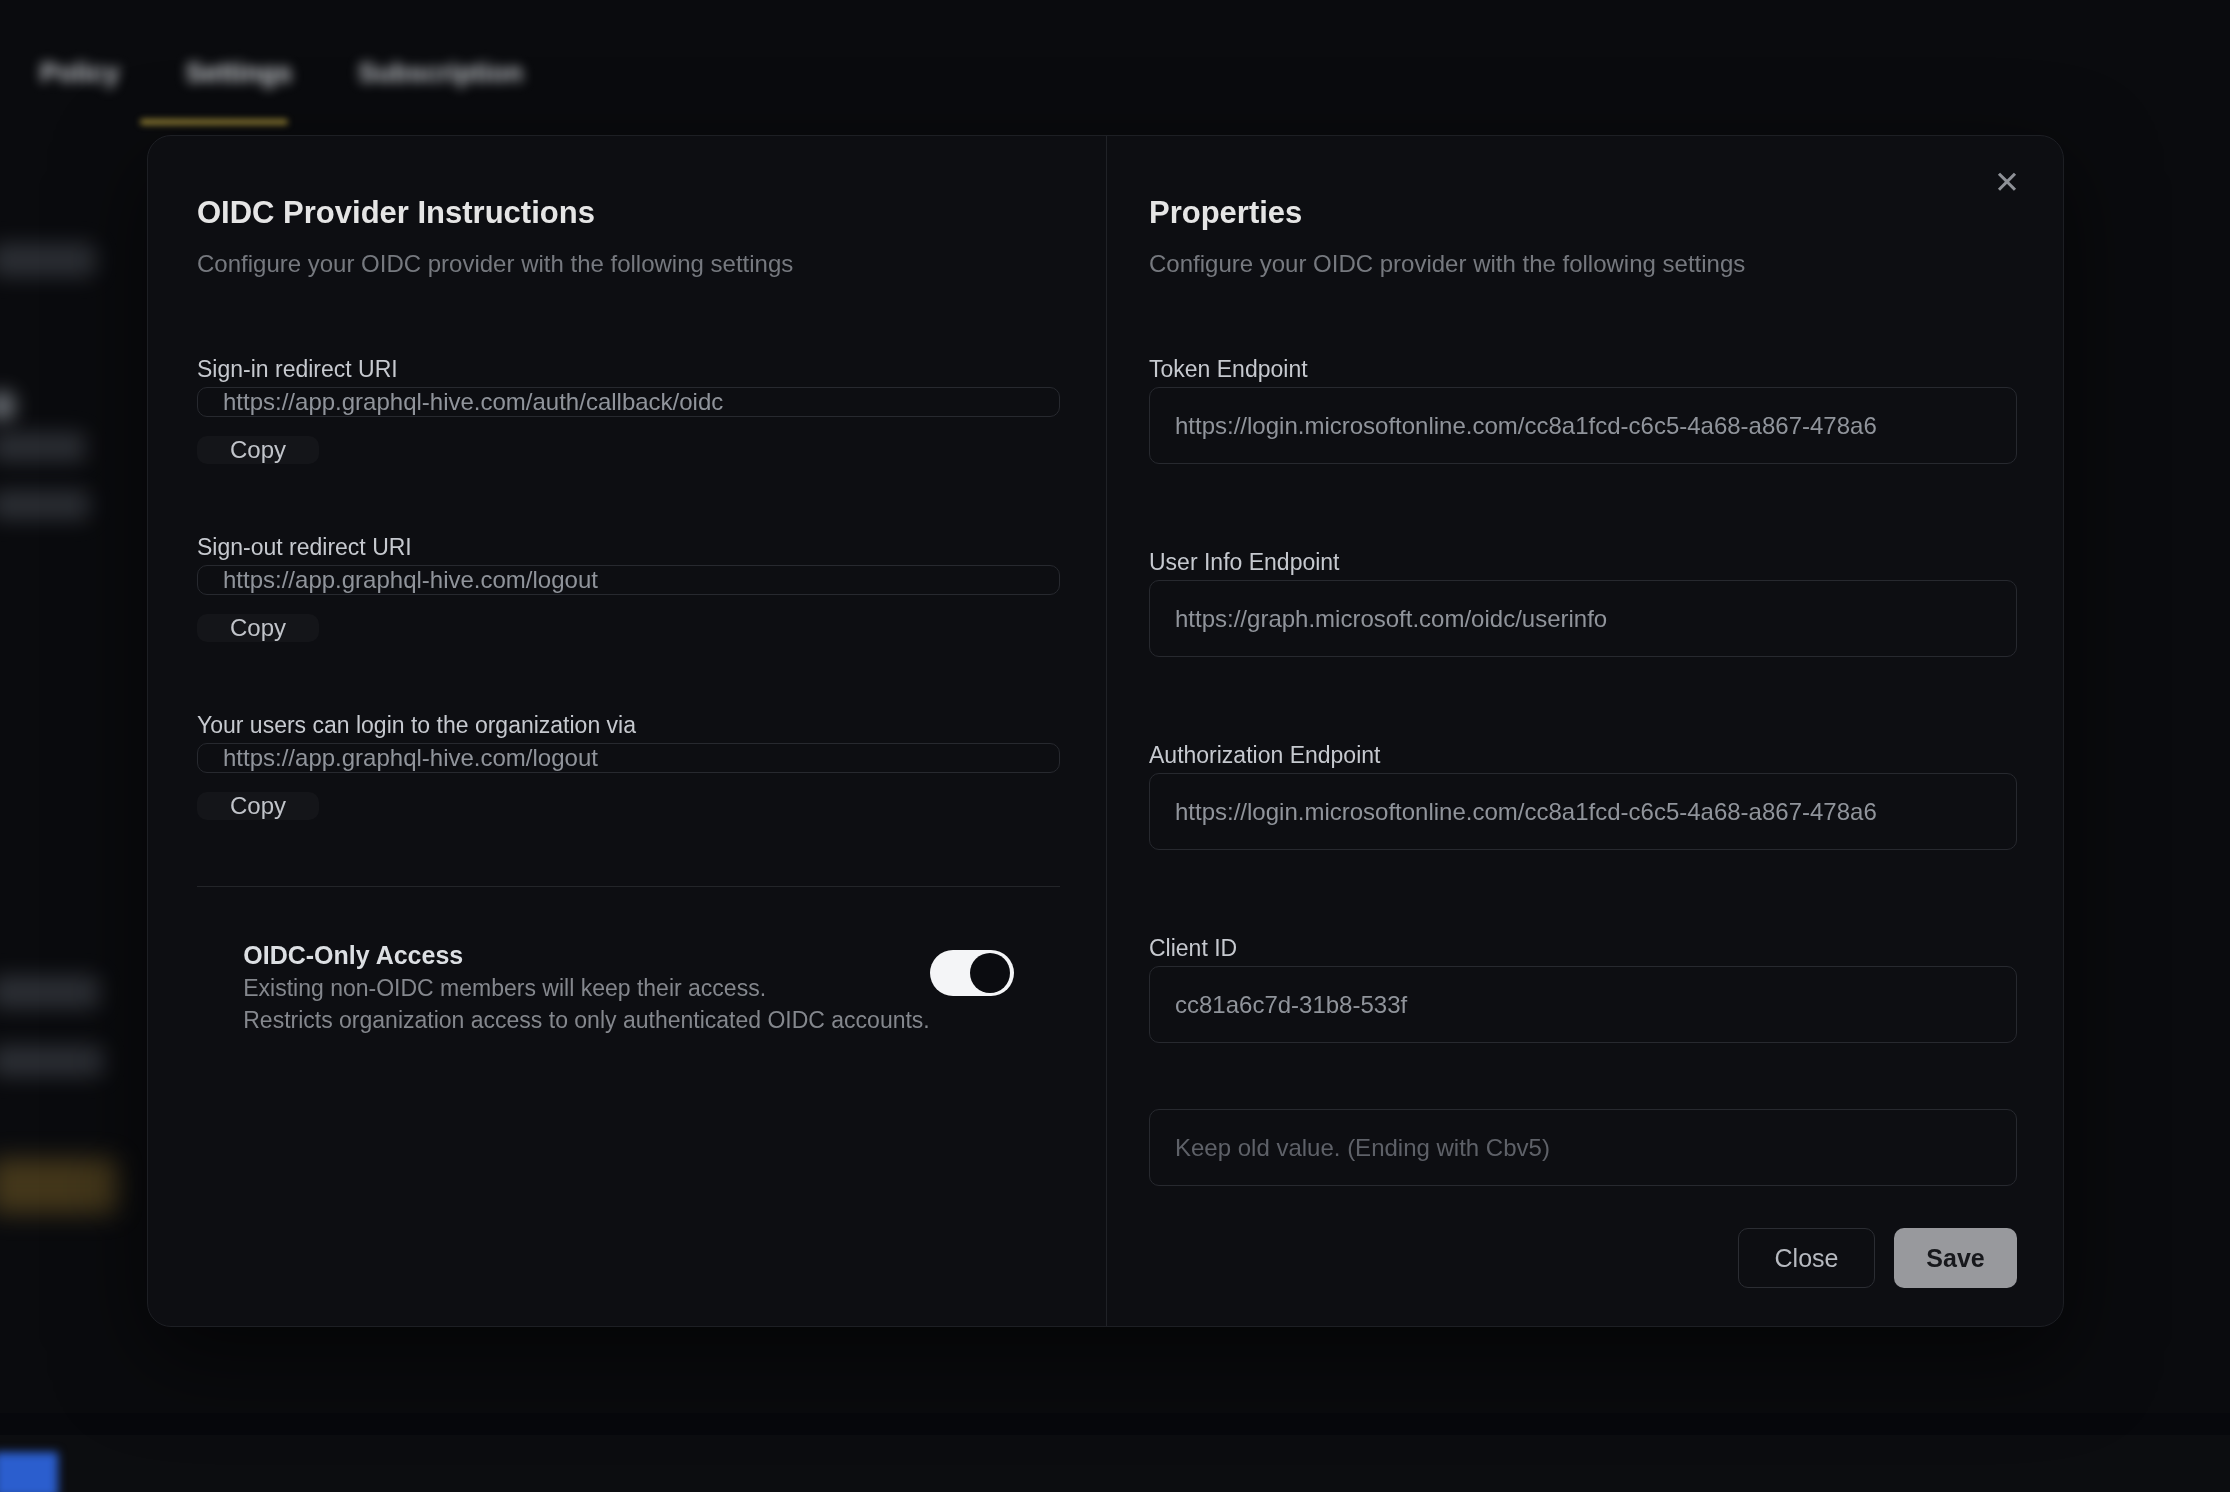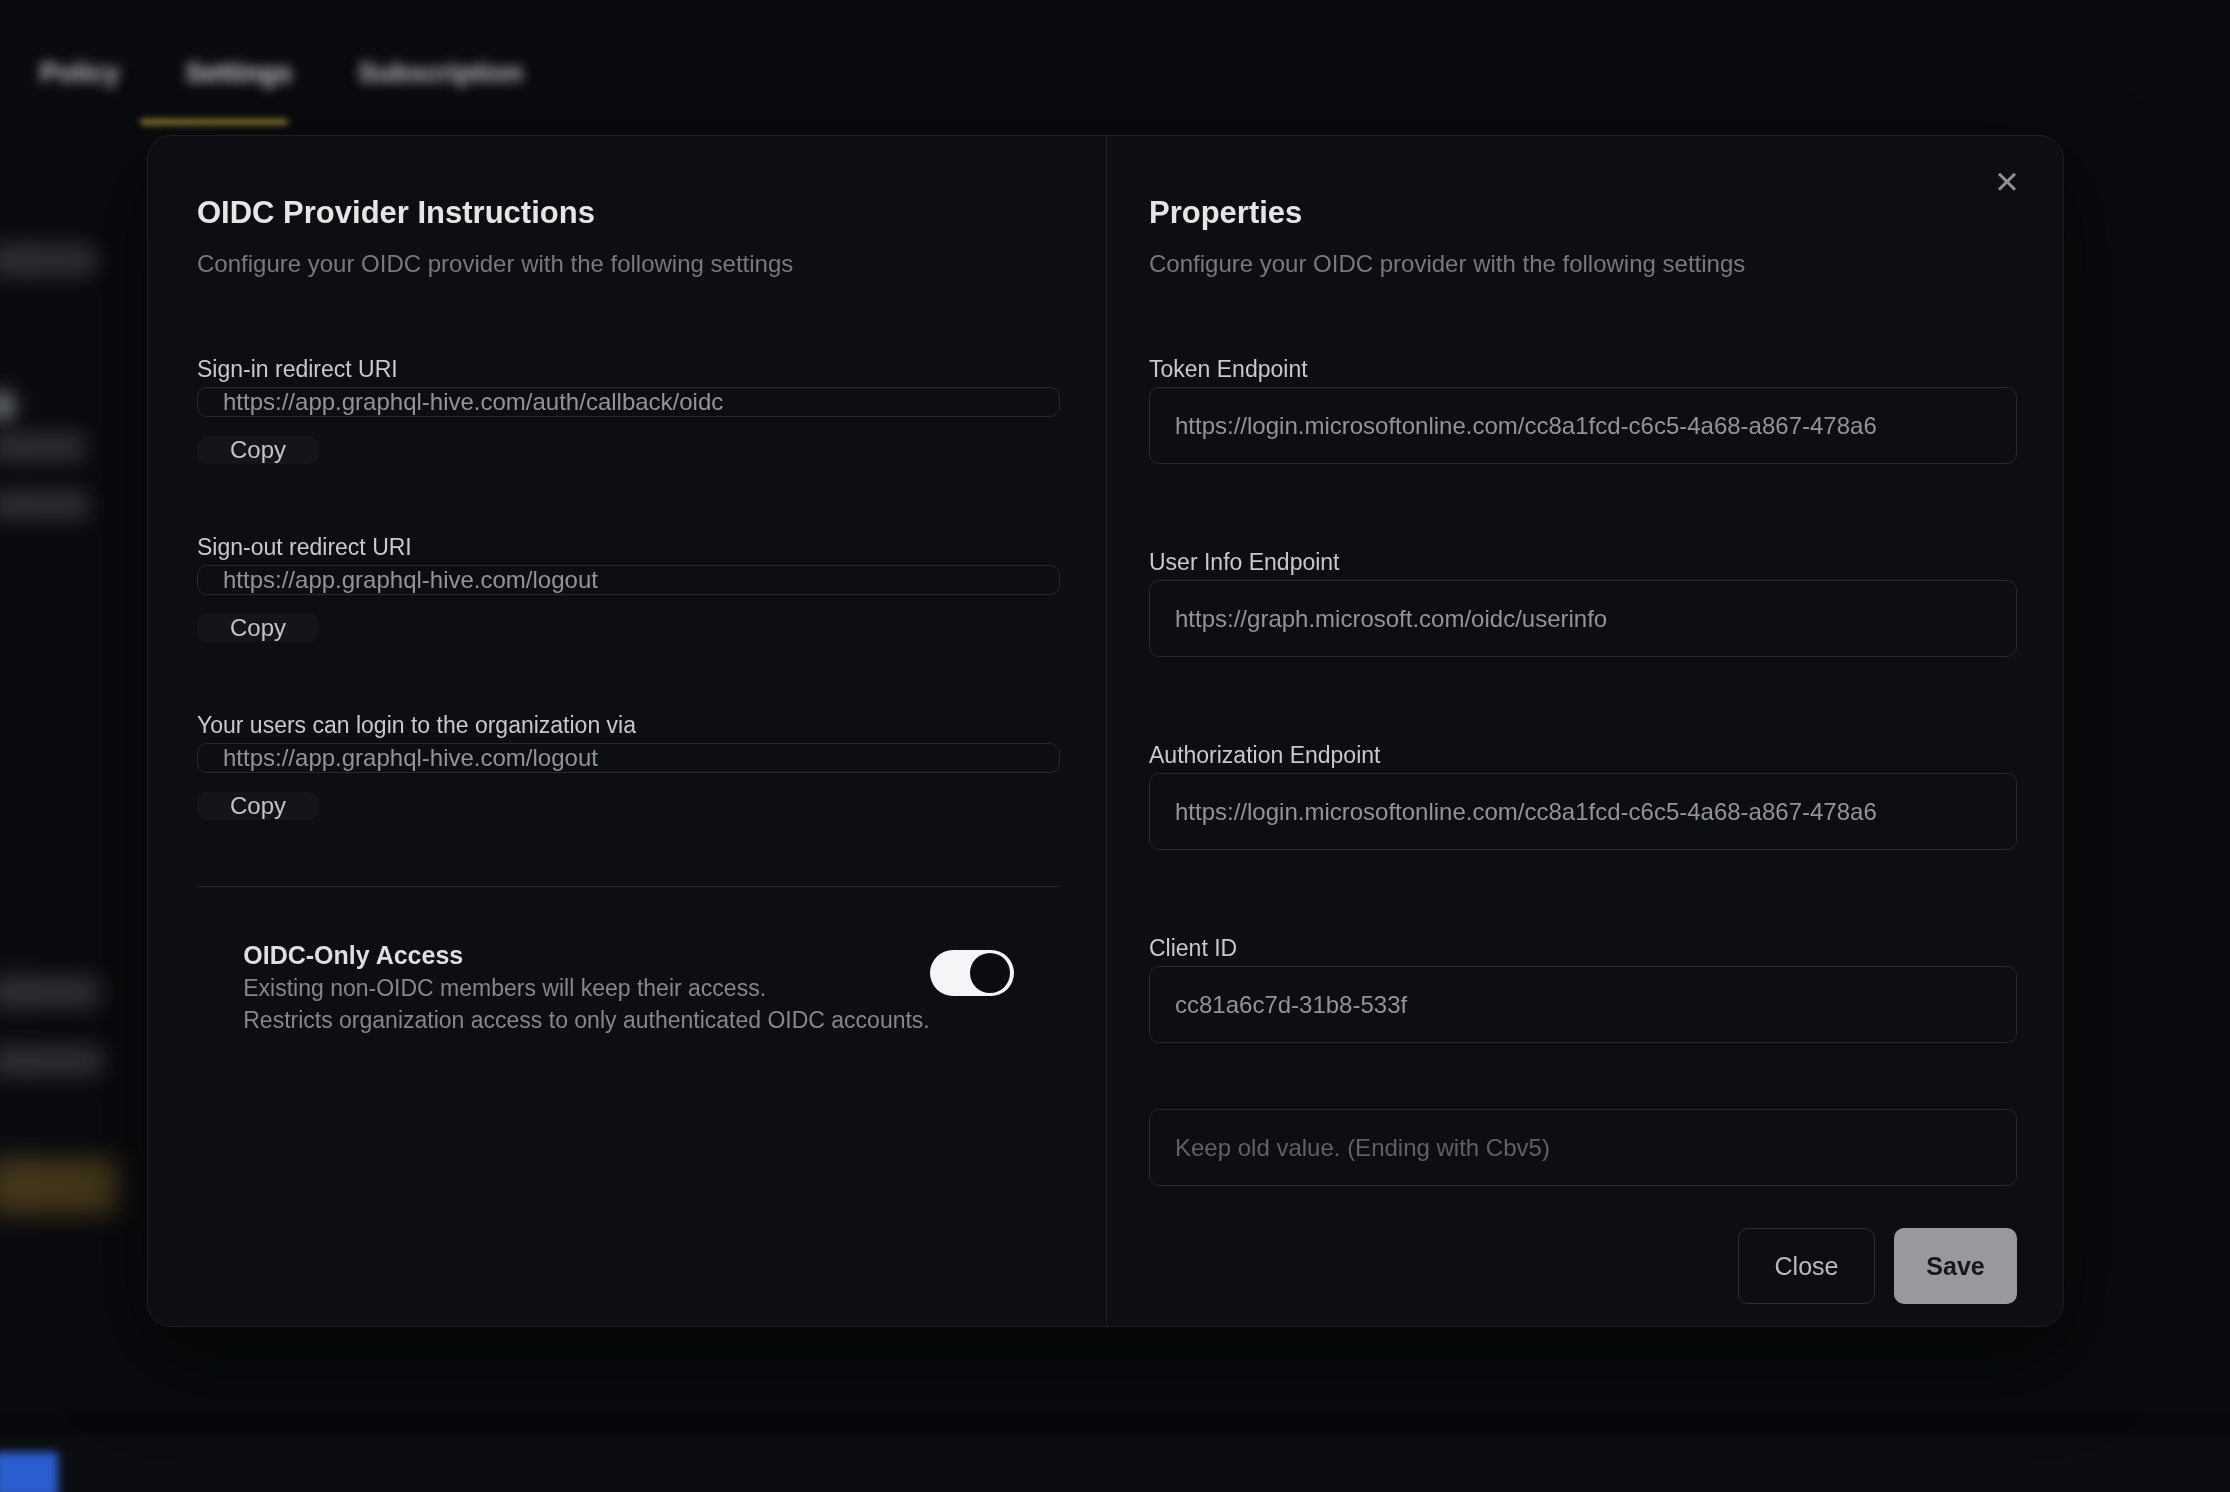--- a/index.html
+++ b/index.html
@@ -59,21 +59,21 @@
   .oidc-desc { color:#84878d; font-size:23px; line-height:32px; }
 
   .toggle { position:relative; width:84px; height:46px; border-radius:23px;
     background:#2a2c32; margin-top:12px; flex:0 0 auto; cursor:pointer; }
   .toggle.on { background:#f4f5f7; }
   .toggle .thumb { position:absolute; top:3px; left:4px; width:40px; height:40px;
     border-radius:50%; background:#e7e9ec; transition:left .1s; }
   .toggle.on .thumb { left:40px; background:#0b0c10; }
 
   .footer { display:flex; justify-content:flex-end; gap:19px; margin-top:42px; }
-  .btn { height:76px; border-radius:10px; font-size:25px; font-weight:500;
+  .btn { height:60px; border-radius:10px; font-size:25px; font-weight:500;
     font-family:inherit; cursor:pointer; }
   .btn-close { width:137px; background:transparent; border:1px solid #2b2d33; color:#b7bac0; }
   .btn-save { width:123px; background:#98999d; border:none; color:#17181c; font-weight:600; }
 </style>
 </head>
 <body>
 
 <div class="stage">
 
   <div class="bg">

